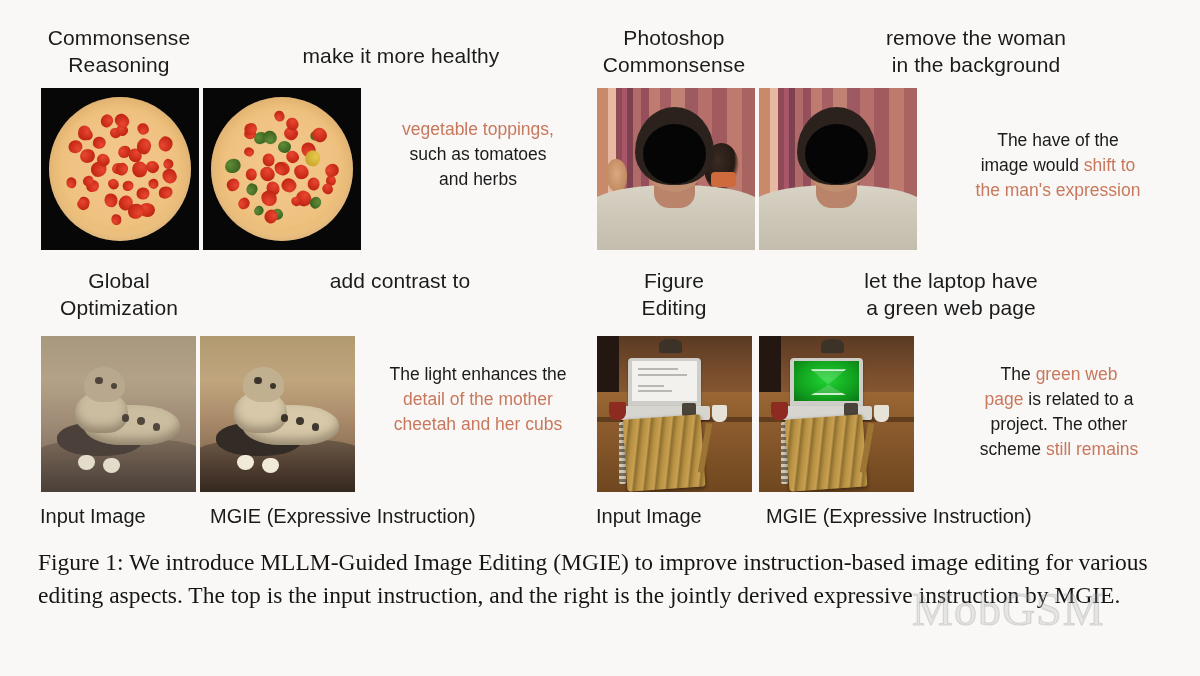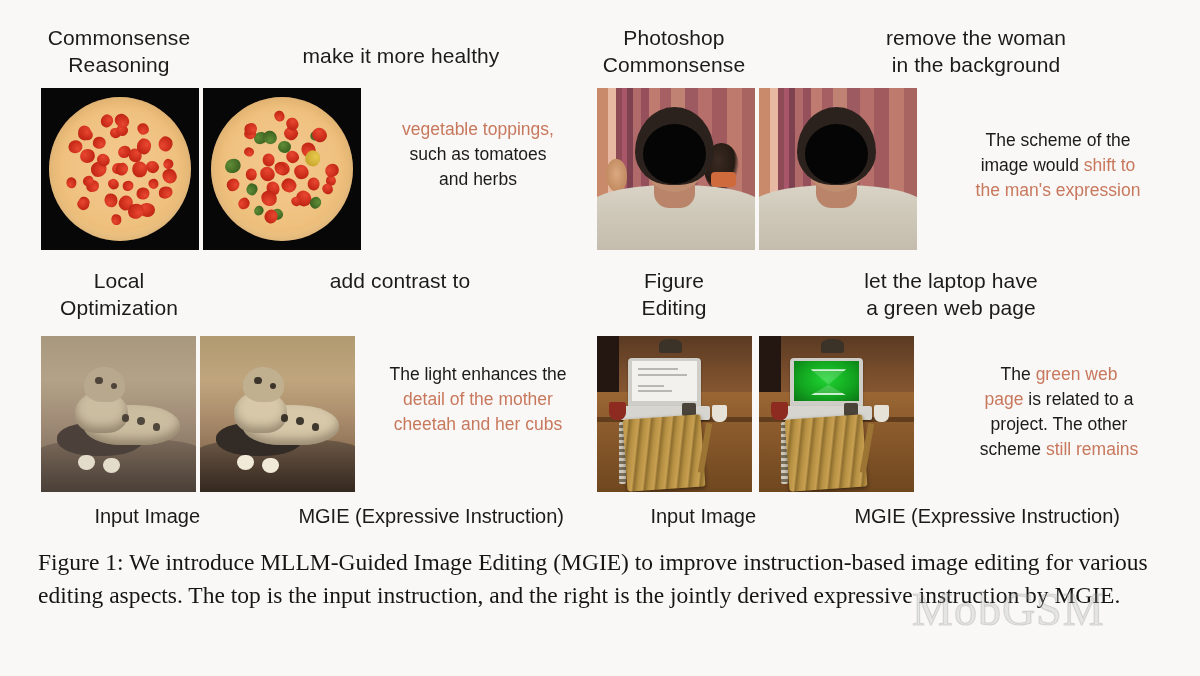--- a/index.html
+++ b/index.html
@@ -31,21 +31,21 @@
     text-align: center;
     color: #1b1b1b;
     font-size: 17.5px;
     line-height: 1.42;
     font-family: "Liberation Sans", sans-serif;
   }
   .hl { color: #c8785c; }
 
   .col-caption {
     position: absolute;
-    text-align: right;
+    text-align: left;
     color: #1b1b1b;
     font-size: 20px;
     font-family: "Liberation Sans", sans-serif;
   }
 
   
   #figure-caption {
     position: absolute;
     left: 38px;
     top: 546px;
@@ -364,29 +364,29 @@
   <div class="thumb" style="left:759px; top:88px; width:158px; height:162px;">
     <div class="portrait-bg"></div>
     <div class="portrait-shirt"></div>
     <div class="portrait-neck"></div>
     <div class="portrait-face"></div>
     <div class="portrait-hair"></div>
     <div class="portrait-mask"></div>
   </div>
 
   <div class="expr-text" style="left:944px; top:128px; width:228px;">
-    <div>The scheme of the</div>
+    <div>The have of the</div>
     <div>
       <span>image would </span><span class="hl">shift to</span>
     </div>
     <div class="hl">the man's expression</div>
   </div>
 
   <div class="aspect-label" style="left:38px; top:268px; width:162px;">
-    <div>Local</div>
+    <div>Global</div>
     <div>Optimization</div>
   </div>
 
   <div class="instr-label" style="left:252px; top:268px; width:296px;">
     <div>add contrast to</div>
   </div>
 
   <div class="thumb" style="left:41px; top:336px; width:155px; height:156px;">
     <div class="savanna"></div>
     <div class="ch-rock"></div>

